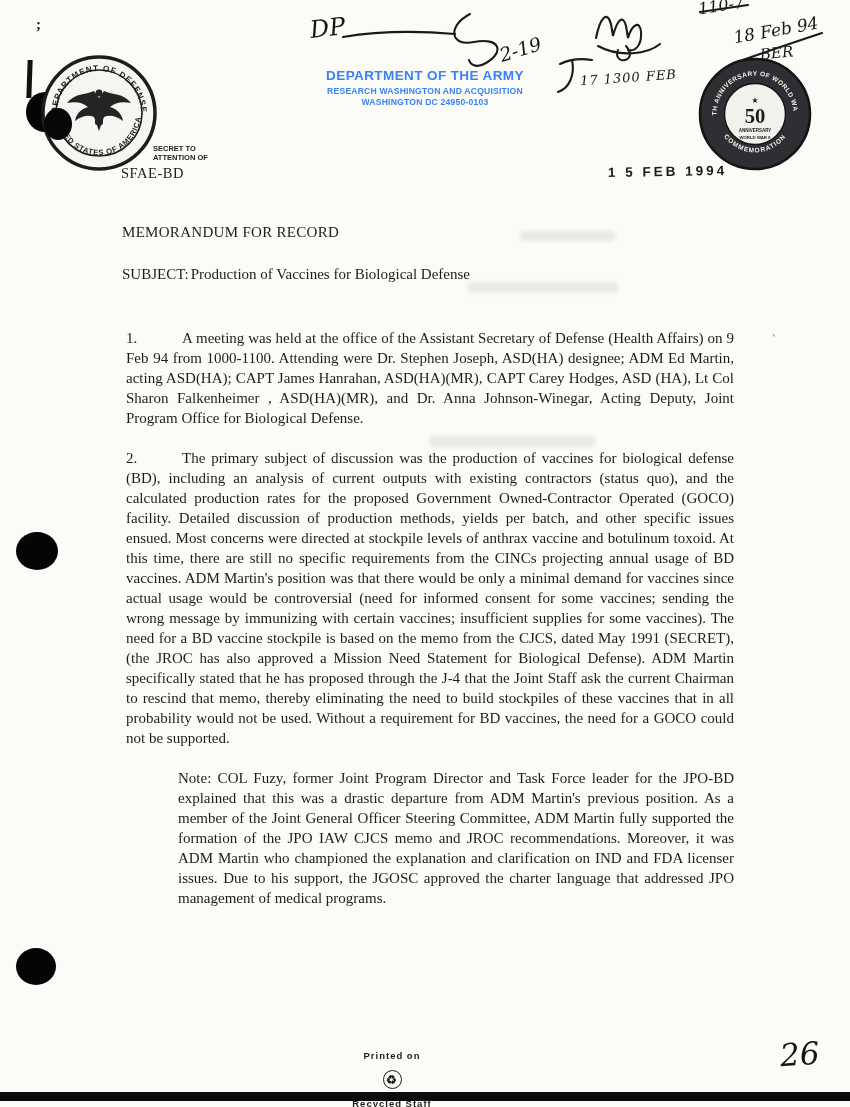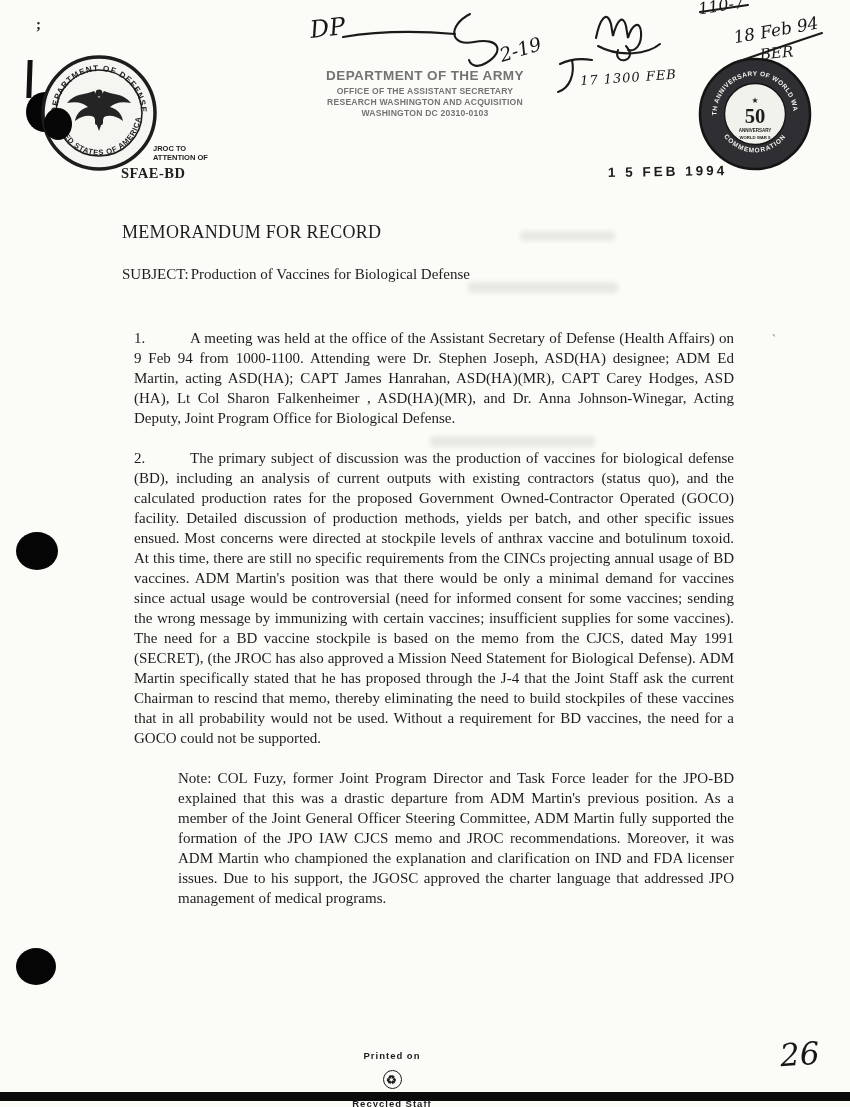--- a/index.html
+++ b/index.html
@@ -17,31 +17,31 @@
   .punch-dot { position:absolute; background:#050505; border-radius:50%; }
   .dot1 { left:26px; top:92px;  width:38px; height:40px; }
   .dot2 { left:16px; top:532px; width:42px; height:38px; }
   .dot3 { left:16px; top:948px; width:40px; height:37px; }
   .smudge { position:absolute; background:#6b6b66; opacity:0.13; filter:blur(2px); border-radius:3px; }
   .stray-mark { position:absolute; color:#777; font-size:14px; transform:rotate(18deg); }
 
   
   .letterhead {
     position:absolute; top:68px; left:250px; width:350px; text-align:center;
-    font-family:"Liberation Sans", sans-serif; font-weight:bold; color:#737373;
+    font-family:"Liberation Sans", sans-serif; font-weight:bold; color:#3b82f6;
   }
   .lh-agency { font-size:13.5px; letter-spacing:0.4px; margin-bottom:3px; }
   .lh-sub { font-size:8.6px; line-height:11px; letter-spacing:0.2px; }
 
   .reply-to {
     position:absolute; top:144px; left:153px; width:70px;
     font-family:"Liberation Sans", sans-serif; font-weight:bold;
     font-size:7.5px; line-height:9px; color:#222;
   }
-  .office-symbol { position:absolute; top:165px; left:121px; font-size:14.5px; letter-spacing:0.5px;font-weight:bold; }
+  .office-symbol { position:absolute; top:165px; left:121px; font-size:14.5px; letter-spacing:0.5px; }
   .date-stamp {
     position:absolute; top:164px; left:608px;
     font-family:"Liberation Sans", sans-serif; font-weight:bold;
     font-size:13.5px; letter-spacing:3px; color:#1a1a1a; transform:rotate(-1deg);
   }
 
   
   .seal-left  { position:absolute; top:54px; left:40px; }
   .seal-right { position:absolute; top:56px; left:697px; }
 
@@ -54,24 +54,24 @@
   .hand-219    { top:38px;  left:499px; font-size:19px; transform:rotate(-17deg); }
   .hand-feb    { top:70px;  left:580px; font-size:13px; letter-spacing:1px; transform:rotate(-4deg); }
   .hand-110    { top:-4px;  left:698px; font-size:16px; transform:rotate(-9deg); }
   .hand-18feb  { top:20px;  left:733px; font-size:17px; transform:rotate(-10deg); }
   .hand-ber    { top:44px;  left:760px; font-size:15px; transform:rotate(-6deg); }
   .hand-pageno { top:1036px; left:780px; font-size:31px; transform:rotate(-4deg); }
   .flourishes { position:absolute; top:0; left:0; pointer-events:none; }
 
   
   .memo-body { position:absolute; top:222px; left:122px; width:612px; font-size:15px; line-height:20px; color:#1d1d1d; }
-  .memo-title { font-size:18px; font-weight:normal; letter-spacing:0.3px; margin:0 0 22px 0; }
+  .memo-title { font-size:15px; font-weight:normal; letter-spacing:0.3px; margin:0 0 22px 0; }
   .subject-line { margin:0 0 44px 0; }
   .subject-label { margin-right:2px; }
-  .para { text-align:justify; margin:0 0 20px 12px; }
+  .para { text-align:justify; margin:0 0 20px 4px; }
   .pnum { display:inline-block; width:56px; }
   .note-para { margin:6px 16px 0 56px; width:556px; text-align:justify; }
 
   
   .footer {
     position:absolute; top:1050px; left:0; width:784px;
     display:flex; justify-content:center; align-items:center; gap:9px;
     font-family:"Liberation Sans", sans-serif; font-weight:bold;
     font-size:9.5px; letter-spacing:1px; color:#1c1c1c;flex-direction:column;
   }
@@ -133,27 +133,26 @@
       <textPath href="#arcBotR" startOffset="50%" text-anchor="middle">COMMEMORATION</textPath>
     </text>
     <text x="59" y="48" text-anchor="middle" font-size="8" fill="#222">★</text>
     <text x="59" y="68" text-anchor="middle" font-family="Liberation Serif, serif" font-weight="bold" font-size="21" fill="#1c1c1c">50</text>
     <text x="59" y="77" text-anchor="middle" font-family="Liberation Sans, sans-serif" font-size="4.6" font-weight="bold" fill="#1c1c1c">ANNIVERSARY</text>
     <text x="59" y="84" text-anchor="middle" font-family="Liberation Sans, sans-serif" font-size="4.4" font-weight="bold" fill="#1c1c1c">WORLD WAR II</text>
   </svg>
 
   <div class="letterhead">
     <div class="lh-agency">DEPARTMENT OF THE ARMY</div>
-    <div class="lh-sub">OFFICE OF THE ASSISTANT SECRETARY</div>
     <div class="lh-sub">RESEARCH WASHINGTON AND ACQUISITION</div>
-    <div class="lh-sub">WASHINGTON DC 20310-0103</div>
+    <div class="lh-sub">WASHINGTON DC 24950-0103</div>
   </div>
 
   <div class="reply-to">
-    <div>JROC TO</div>
+    <div>SECRET TO</div>
     <div>ATTENTION OF</div>
   </div>
 
   <div class="office-symbol">SFAE-BD</div>
   <div class="date-stamp">1 5 FEB 1994</div>
 
   <span class="hand hand-dp">DP</span>
   <span class="hand hand-219">2-19</span>
   <span class="hand hand-feb">17 1300 FEB</span>
   <span class="hand hand-110">110-7</span>

